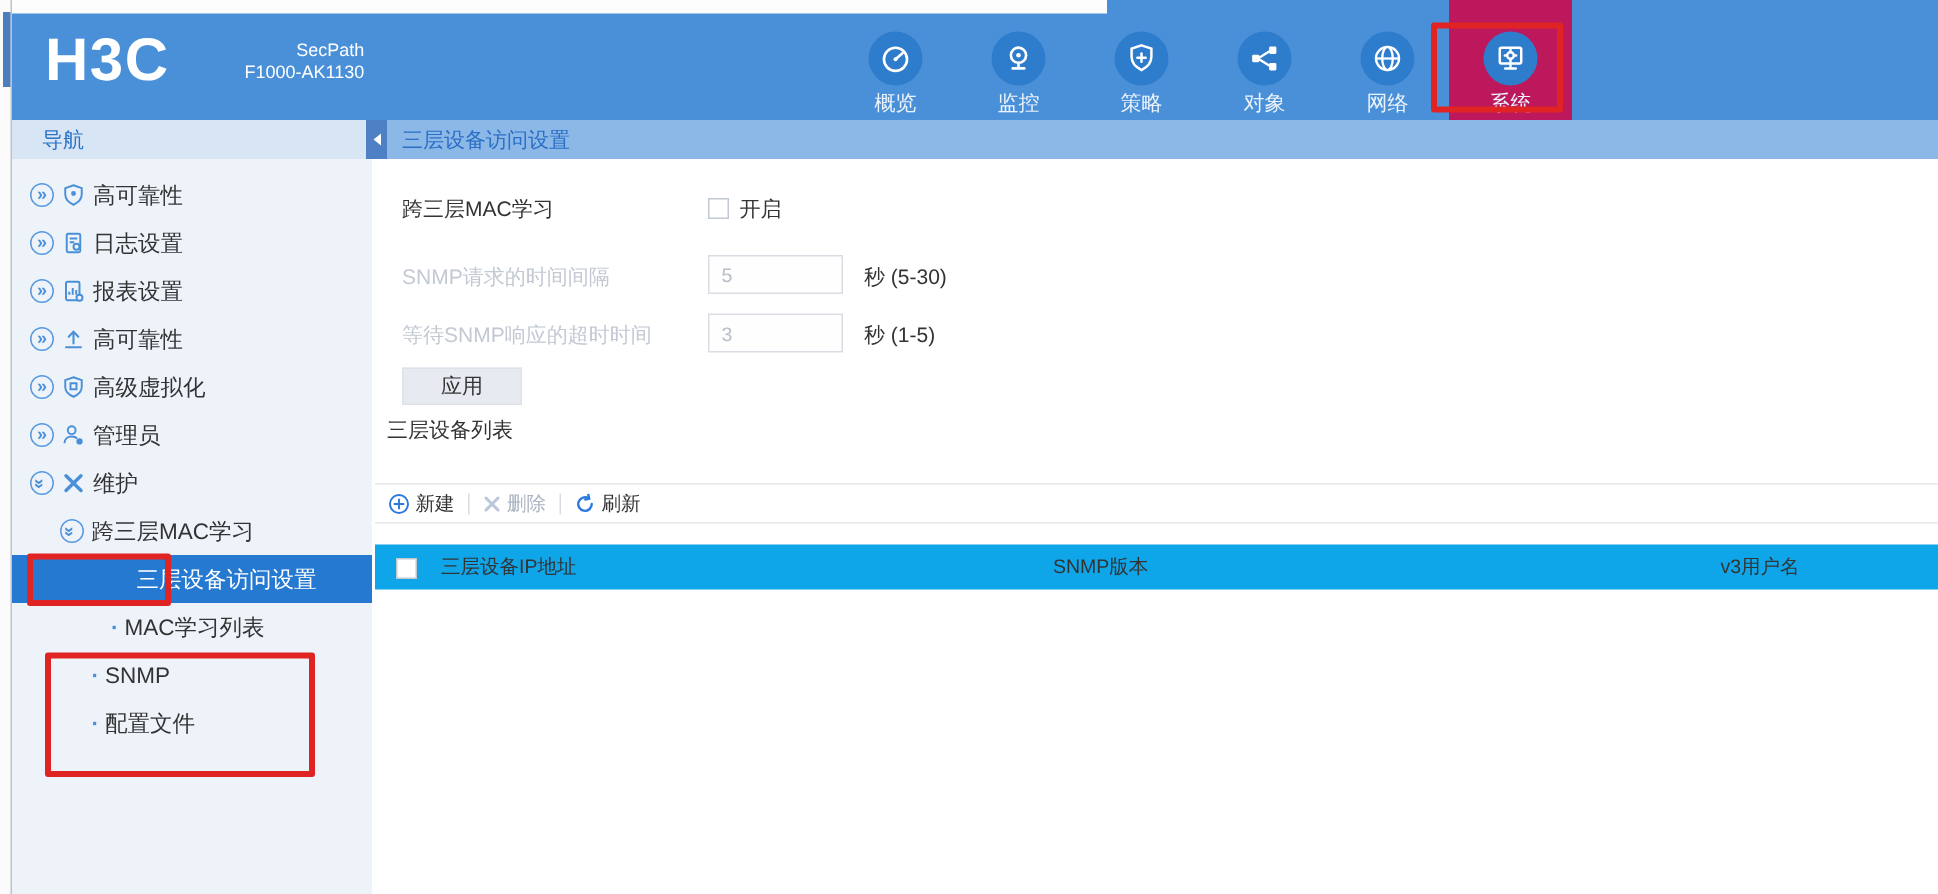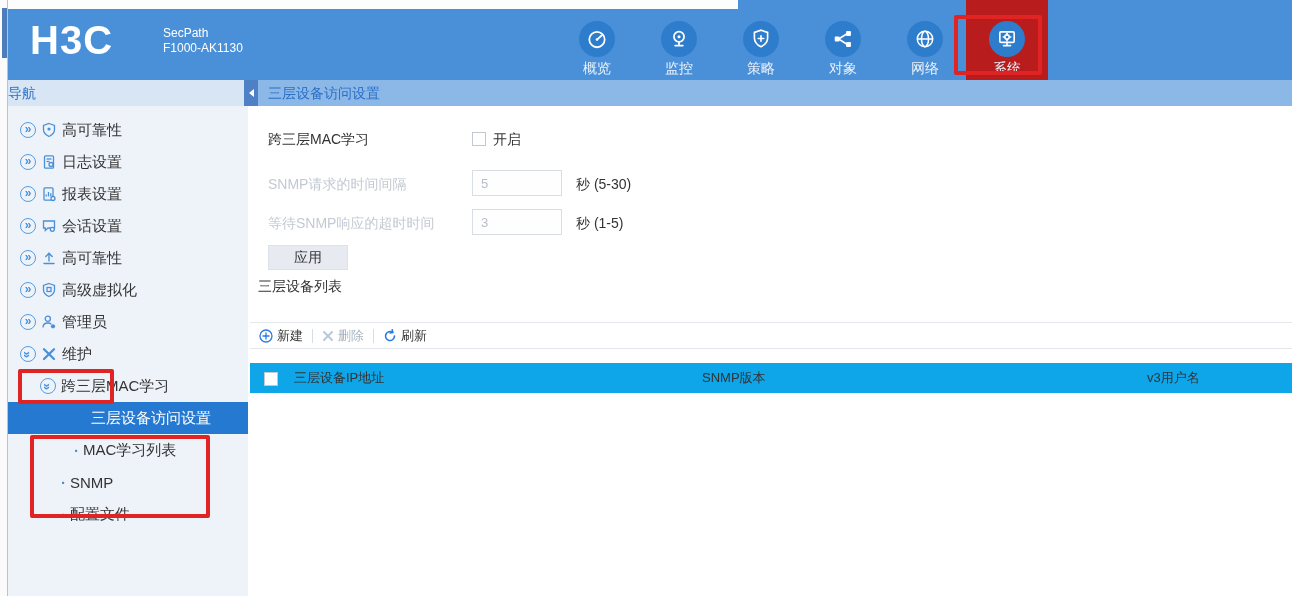--- a/index.html
+++ b/index.html
@@ -7,29 +7,29 @@
   body { position:relative; font-family:"Liberation Sans","DejaVu Sans",sans-serif; background:#fff; overflow:hidden; }
 
   
   .gutter { position:absolute; left:0; top:0; width:8px; height:596px; background:#fbfbfb; border-right:1px solid #c2c2c2; z-index:6; }
   .gutter-thumb { position:absolute; left:2px; top:8px; width:5px; height:50px; background:#4c7ebd; }
   .top-strip { position:absolute; left:8px; top:0; width:730px; height:9px; background:#fdfdfd; z-index:5; }
 
   
   .header { position:absolute; left:8px; top:0; right:0; height:80px; background:#4a90d8; }
   .logo { position:absolute; left:22px; top:18px; color:#fff; font-size:40px; font-weight:bold; letter-spacing:1px; }
-  .product { position:absolute; left:155px; top:26px; color:#fff; font-size:12px; line-height:15px; }
+  .product { position:absolute; left:155px; top:26px; color:#fff; font-size:12px; line-height:15px;text-align:right; }
   .tabs { position:absolute; left:548px; top:0; height:80px; display:flex; }
   .tab { width:82px; height:85px; display:flex; flex-direction:column; align-items:center; padding-top:21px; cursor:pointer; }
-  .tab.selected { background:#b91c1c; }
+  .tab.selected { background:#be185d; }
   .tab .circle { width:36px; height:36px; border-radius:50%; background:#2e7ccc; display:flex; align-items:center; justify-content:center; }
   .tab .tlabel { margin-top:3px; color:#eaf2fb; font-size:14px; }
 
   
-  .navbar { position:absolute; left:8px; top:80px; width:240px; height:26px; background:#d8e5f5; color:#2b74c8; font-size:14px; line-height:26px; }
+  .navbar { position:absolute; left:8px; top:80px; width:240px; height:26px; background:#d8e5f5; color:#2b74c8; font-size:14px; line-height:26px; padding-left:20px; }
   .collapse-btn { position:absolute; left:244px; top:80px; width:14px; height:26px; background:#4d80c4; display:flex; align-items:center; justify-content:center; cursor:pointer; z-index:2; }
   .tri-left { width:0; height:0; border-top:4px solid transparent; border-bottom:4px solid transparent; border-right:5px solid #fff; }
   .pagetitle { position:absolute; left:256px; top:80px; right:0; height:26px; background:#8cb8e8; color:#2b6fc6; font-size:14px; line-height:26px; padding-left:12px; }
 
   
   .sidebar { position:absolute; left:8px; top:106px; width:240px; bottom:0; background:#eef3fa; padding-top:8px; font-size:15px; color:#333; }
   .sitem { height:32px; display:flex; align-items:center; cursor:pointer; white-space:nowrap; }
   .sitem .slabel { margin-left:5px; }
   .expand { flex:none; width:16px; height:16px; border:1px solid #5a9ae0; border-radius:50%; color:#4a90d8; font-size:12px; line-height:13px; text-align:center; font-weight:bold; }
   .expand.collapsed::before { content:"\00BB"; }
@@ -187,28 +187,20 @@
         <rect x="3" y="1.8" width="9" height="12.4" rx="1"></rect>
         <line x1="5.2" y1="10.5" x2="5.2" y2="8.5"></line>
         <line x1="7.5" y1="10.5" x2="7.5" y2="6"></line>
         <line x1="9.8" y1="10.5" x2="9.8" y2="7.3"></line>
         <circle cx="12" cy="12.5" r="2" fill="#eef3fa"></circle>
       </svg>
     <span class="slabel">报表设置</span>
   </div>
   <div class="sitem lv1">
     <span class="expand collapsed"></span>
-    <svg class="ticon" viewBox="0 0 16 16" fill="none" stroke="#4a90d8" stroke-width="1.3">
-        <path d="M2.5 3 H13.5 V10 H7 L4.3 12.5 V10 H2.5 Z"></path>
-        <circle cx="11.3" cy="11.3" r="2" fill="#eef3fa"></circle>
-      </svg>
-    <span class="slabel">会话设置</span>
-  </div>
-  <div class="sitem lv1">
-    <span class="expand collapsed"></span>
     <svg class="ticon" viewBox="0 0 16 16" fill="none" stroke="#4a90d8" stroke-width="1.4" stroke-linecap="round">
         <line x1="8" y1="3.5" x2="8" y2="11"></line>
         <polyline points="4.8,6.5 8,3.2 11.2,6.5"></polyline>
         <line x1="3" y1="13.5" x2="13" y2="13.5"></line>
       </svg>
     <span class="slabel">高可靠性</span>
   </div>
   <div class="sitem lv1">
     <span class="expand collapsed"></span>
     <svg class="ticon" viewBox="0 0 16 16" fill="none" stroke="#4a90d8" stroke-width="1.3">

